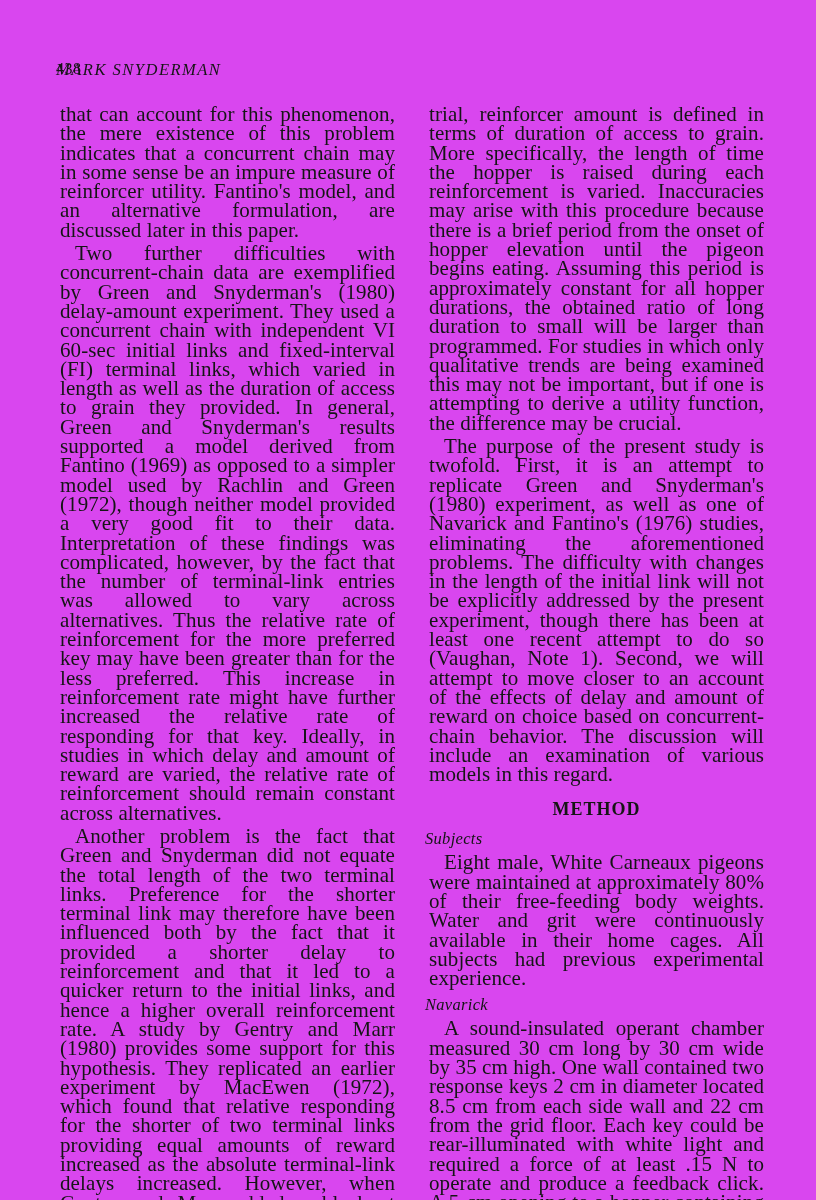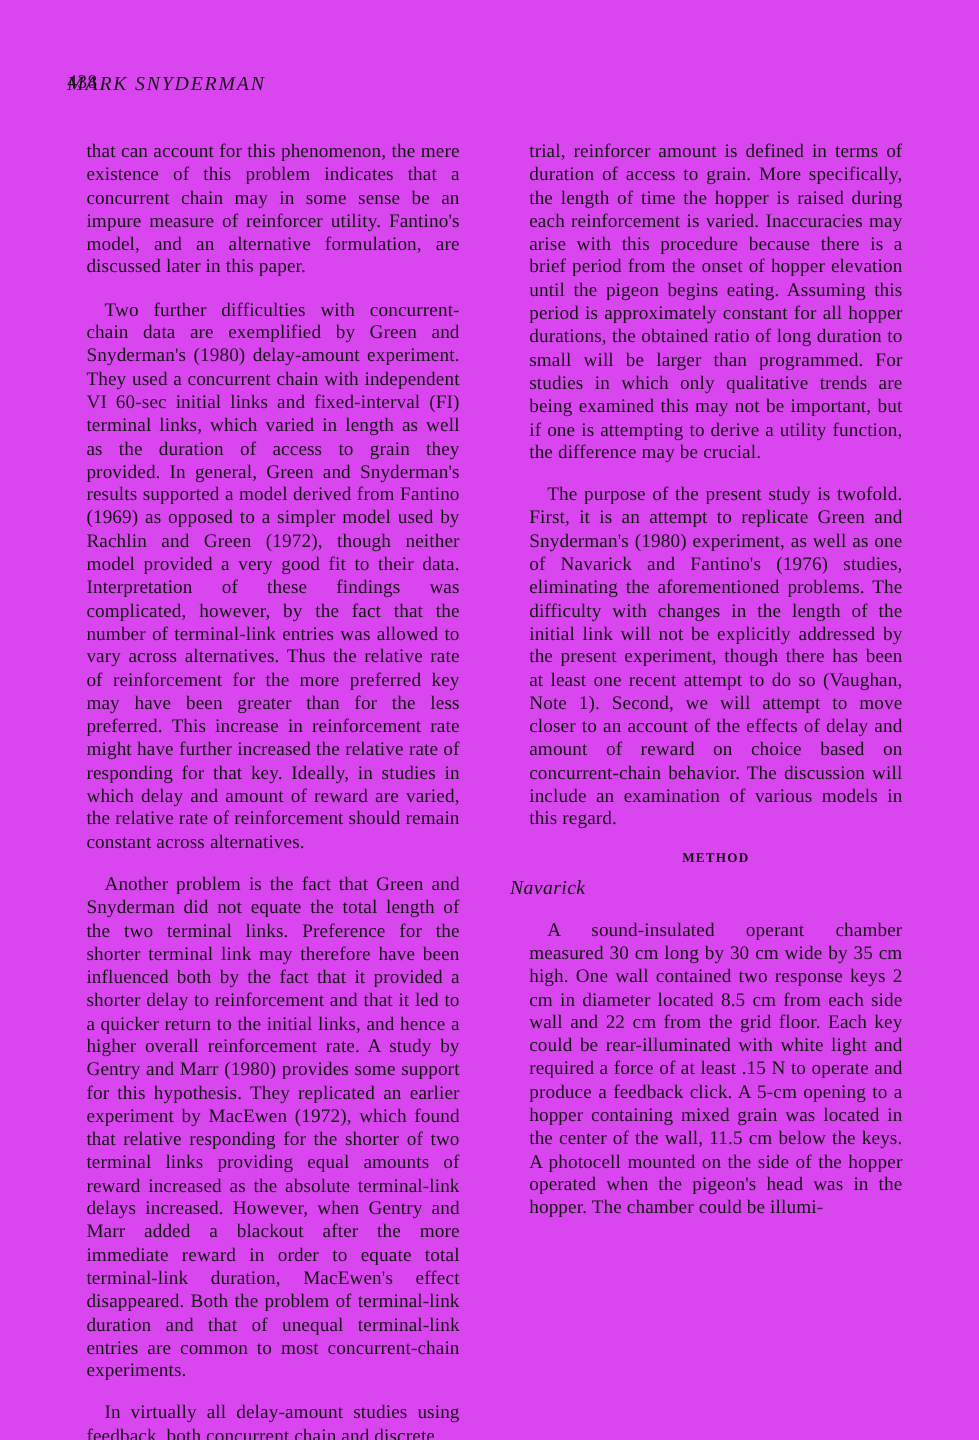--- a/index.html
+++ b/index.html
@@ -48,32 +48,32 @@
     left: 56px;
     width: 712px;
     display: flex;
     gap: 26px;
   }
   .column {
     width: 343px;
     box-sizing: border-box;
   }
   .para {
-    margin: 16px;
-    font-size: 16px;
+    margin: 4px;
+    font-size: 21px;
     line-height: 19.3px;
     text-align: justify;
     letter-spacing: 0.1px;
   }
   .para.indent {
     text-indent: 15px;
   }
   .method-heading {
     margin: 15px 0 9px 0;
-    font-size: 11px;
+    font-size: 18px;
     font-weight: bold;
     text-align: center;
     letter-spacing: 1px;
     font-style: normal;
   }
   .sub-heading {
     margin: 7px 0 2px 0;
     font-size: 16.5px;
     font-weight: normal;
     font-style: italic;
@@ -99,20 +99,22 @@
       <p class="para indent">Another problem is the fact that Green and Snyderman did not equate the total length of the two terminal links. Preference for the shorter terminal link may therefore have been influenced both by the fact that it provided a shorter delay to reinforcement and that it led to a quicker return to the initial links, and hence a higher overall reinforcement rate. A study by Gentry and Marr (1980) provides some support for this hypothesis. They replicated an earlier experiment by MacEwen (1972), which found that relative responding for the shorter of two terminal links providing equal amounts of reward increased as the absolute terminal-link delays increased. However, when Gentry and Marr added a blackout after the more immediate reward in order to equate total terminal-link duration, MacEwen's effect disappeared. Both the problem of terminal-link duration and that of unequal terminal-link entries are common to most concurrent-chain experiments.</p>
       <p class="para indent">In virtually all delay-amount studies using feedback, both concurrent chain and discrete</p>
     </section>
 
     <section class="column">
       <p class="para">trial, reinforcer amount is defined in terms of duration of access to grain. More specifically, the length of time the hopper is raised during each reinforcement is varied. Inaccuracies may arise with this procedure because there is a brief period from the onset of hopper elevation until the pigeon begins eating. Assuming this period is approximately constant for all hopper durations, the obtained ratio of long duration to small will be larger than programmed. For studies in which only qualitative trends are being examined this may not be important, but if one is attempting to derive a utility function, the difference may be crucial.</p>
       <p class="para indent">The purpose of the present study is twofold. First, it is an attempt to replicate Green and Snyderman's (1980) experiment, as well as one of Navarick and Fantino's (1976) studies, eliminating the aforementioned problems. The difficulty with changes in the length of the initial link will not be explicitly addressed by the present experiment, though there has been at least one recent attempt to do so (Vaughan, Note 1). Second, we will attempt to move closer to an account of the effects of delay and amount of reward on choice based on concurrent-chain behavior. The discussion will include an examination of various models in this regard.</p>
 
       <h2 class="method-heading">METHOD</h2>
 
+      <h3 class="sub-heading">Subjects</h3>
+      <p class="para indent">Eight male, White Carneaux pigeons were maintained at approximately 80% of their free-feeding body weights. Water and grit were continuously available in their home cages. All subjects had previous experimental experience.</p>
 
       <h3 class="sub-heading">Navarick</h3>
       <p class="para indent">A sound-insulated operant chamber measured 30 cm long by 30 cm wide by 35 cm high. One wall contained two response keys 2 cm in diameter located 8.5 cm from each side wall and 22 cm from the grid floor. Each key could be rear-illuminated with white light and required a force of at least .15 N to operate and produce a feedback click. A 5-cm opening to a hopper containing mixed grain was located in the center of the wall, 11.5 cm below the keys. A photocell mounted on the side of the hopper operated when the pigeon's head was in the hopper. The chamber could be illumi-</p>
     </section>
 
   </main>
 
 </div>
 
 </body></html>

